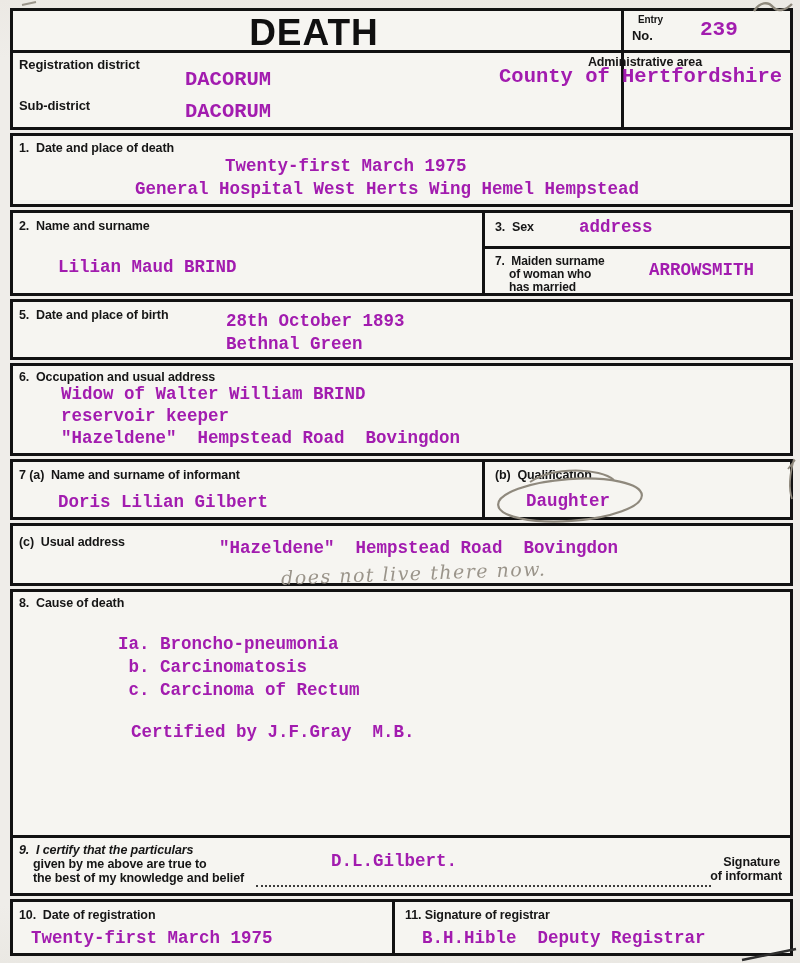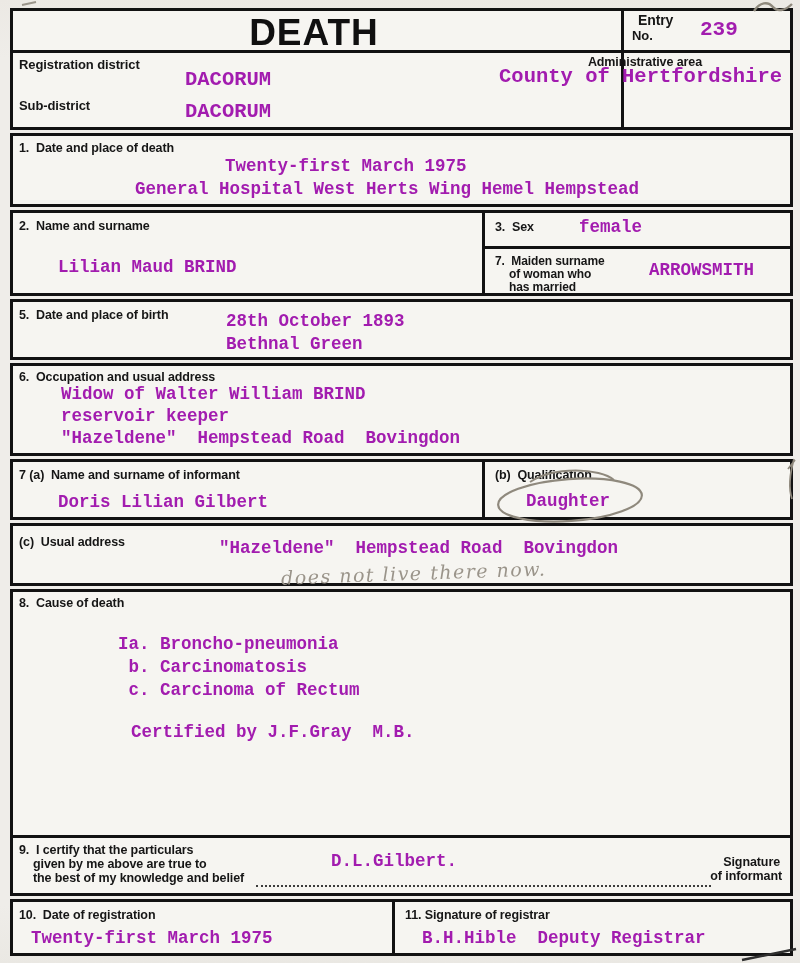--- a/index.html
+++ b/index.html
@@ -72,21 +72,21 @@
   svg{display:block;}
 </style>
 </head>
 <body>
 
 <div class="page">
 
   <div class="box" style="left:10px;top:8px;width:783px;height:122px;">
     <div class="death-title">DEATH</div>
     <div class="entry-box">
-      <div class="lbl" style="left:8px;top:2px;font-size:14px;padding-left:6px;">Entry</div>
+      <div class="lbl" style="left:8px;top:2px;font-size:10px;padding-left:6px;">Entry</div>
       <div class="lbl" style="left:8px;top:18px;font-size:13px;">No.</div>
       <div class="typed" style="left:76px;top:8px;font-size:21px;">239</div>
     </div>
     <div class="hdiv" style="left:0;right:0;top:39px;"></div>
     <div class="lbl" style="left:6px;top:47px;font-size:13px;">Registration district</div>
     <div class="typed typed-lg" style="left:172px;top:58px;">DACORUM</div>
     <div class="lbl" style="right:88px;top:44px;font-size:12.5px;">Administrative area</div>
     <div class="typed typed-lg" style="right:8px;top:55px;">County of Hertfordshire</div>
     <div class="lbl" style="left:6px;top:88px;font-size:13px;">Sub-district</div>
     <div class="typed typed-lg" style="left:172px;top:90px;">DACORUM</div>
@@ -96,21 +96,21 @@
     <div class="lbl" style="left:6px;top:5px;">1.  Date and place of death</div>
     <div class="typed" style="left:212px;top:20px;">Twenty-first March 1975</div>
     <div class="typed" style="left:122px;top:43px;">General Hospital West Herts Wing Hemel Hempstead</div>
   </div>
 
   <div class="box" style="left:10px;top:210px;width:783px;height:86px;">
     <div class="lbl" style="left:6px;top:6px;">2.  Name and surname</div>
     <div class="typed" style="left:45px;top:44px;">Lilian Maud BRIND</div>
     <div class="vdiv" style="left:469px;top:0;bottom:0;"></div>
     <div class="lbl" style="left:482px;top:7px;">3.  Sex</div>
-    <div class="typed" style="left:566px;top:4px;">female</div>
+    <div class="typed" style="left:566px;top:4px;">address</div>
     <div class="hdiv" style="left:472px;right:0;top:33px;"></div>
     <div class="lbl" style="left:482px;top:41px;font-size:12px;">7.  Maiden surname</div>
     <div class="lbl" style="left:496px;top:54px;font-size:12px;">of woman who</div>
     <div class="lbl" style="left:496px;top:67px;font-size:12px;">has married</div>
     <div class="typed" style="left:636px;top:47px;">ARROWSMITH</div>
   </div>
 
   <div class="box" style="left:10px;top:299px;width:783px;height:61px;">
     <div class="lbl" style="left:6px;top:6px;">5.  Date and place of birth</div>
     <div class="typed" style="left:213px;top:9px;">28th October 1893</div>
@@ -145,21 +145,21 @@
 
   <div class="box" style="left:10px;top:589px;width:783px;height:257px;">
     <div class="lbl" style="left:6px;top:4px;">8.  Cause of death</div>
     <div class="typed" style="left:105px;top:42px;">Ia. Broncho-pneumonia</div>
     <div class="typed" style="left:105px;top:65px;"> b. Carcinomatosis</div>
     <div class="typed" style="left:118px;top:130px;">Certified by J.F.Gray  M.B.</div>
     <div class="typed" style="left:105px;top:88px;"> c. Carcinoma of Rectum</div>
   </div>
 
   <div class="box" style="left:10px;top:835px;width:783px;height:61px;">
-    <div class="lbl" style="left:6px;top:5px;">9.  I certify that the particulars</div>
+    <div class="lbl" style="left:6px;top:5px;font-style:italic;">9.  I certify that the particulars</div>
     <div class="lbl" style="left:20px;top:19px;text-align:right;">given by me above are true to</div>
     <div class="lbl" style="left:20px;top:33px;">the best of my knowledge and belief</div>
     <div class="dotline" style="left:243px;top:5px;width:455px;height:42px;"></div>
     <div class="typed" style="left:318px;top:13px;">D.L.Gilbert.</div>
     <div class="lbl" style="right:10px;top:17px;">Signature</div>
     <div class="lbl" style="right:8px;top:31px;">of informant</div>
   </div>
 
   <div class="box" style="left:10px;top:899px;width:783px;height:57px;">
     <div class="lbl" style="left:6px;top:6px;">10.  Date of registration</div>

